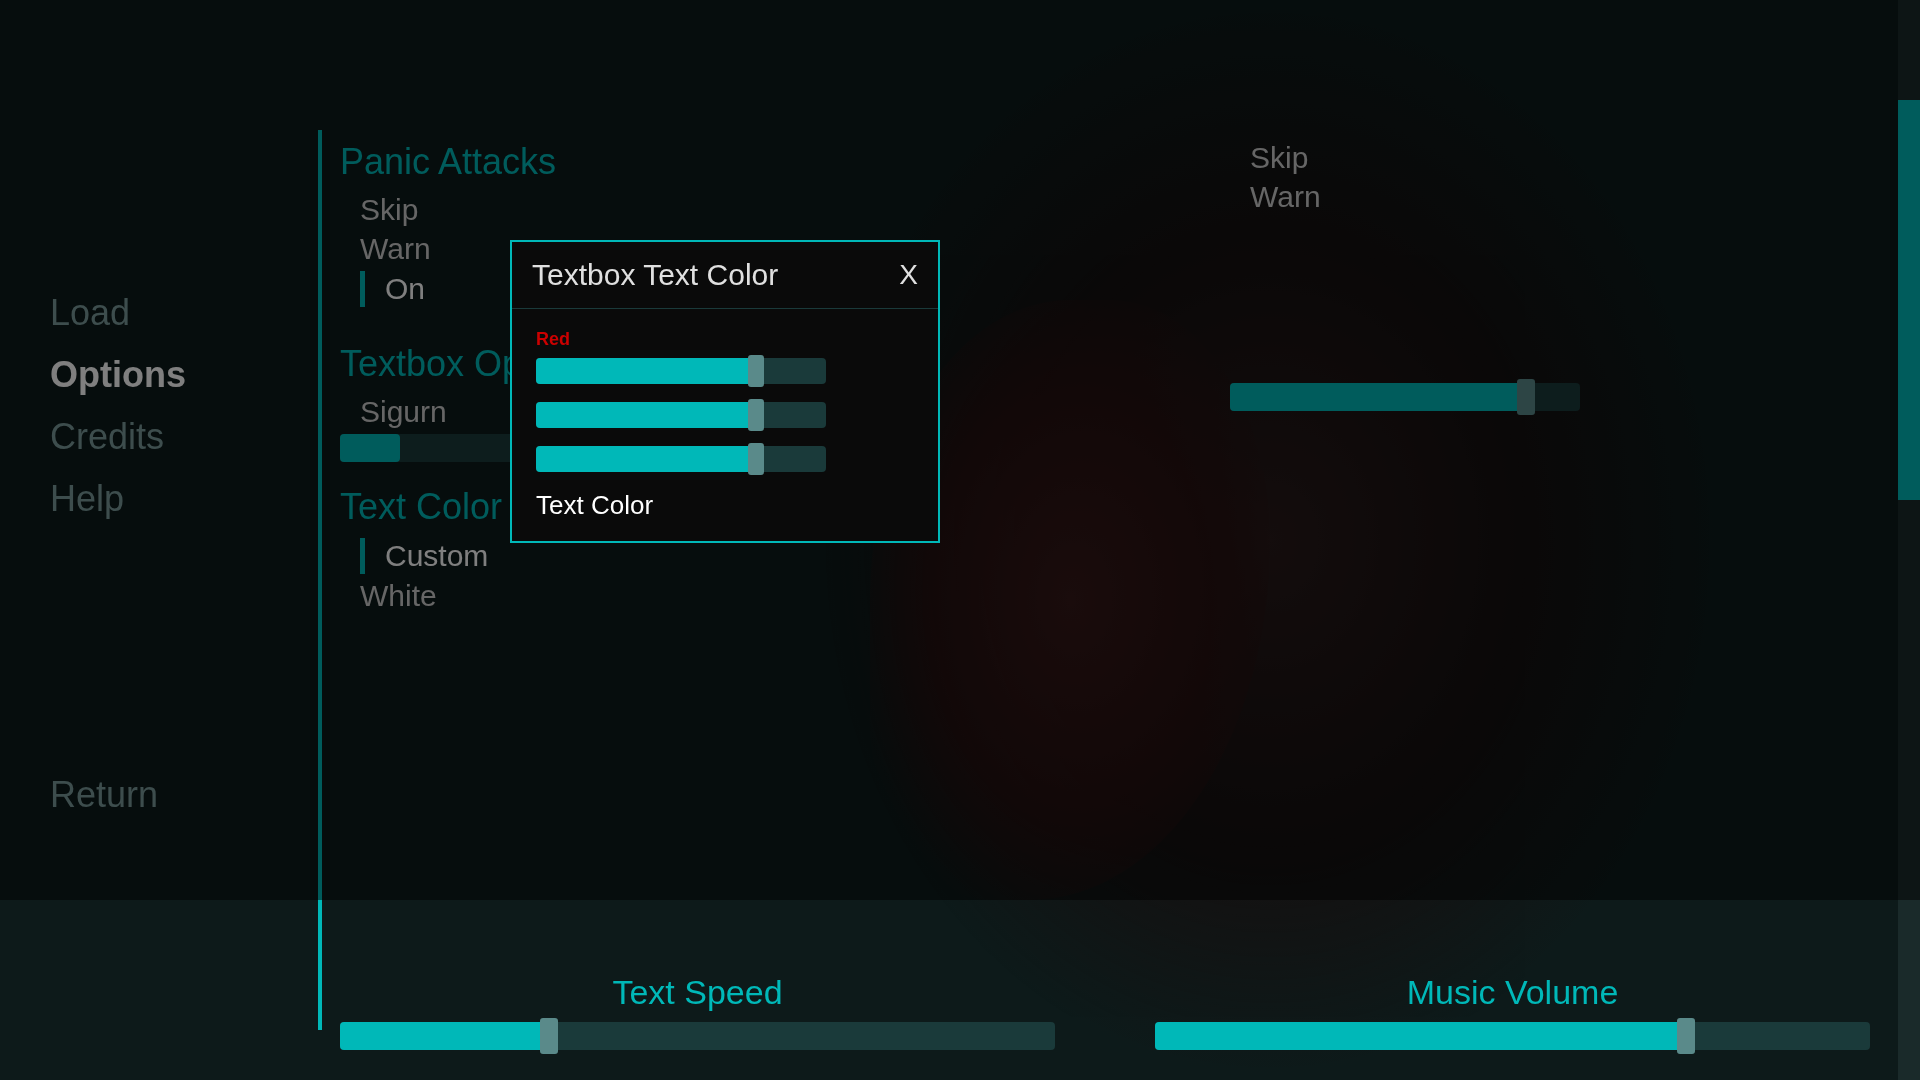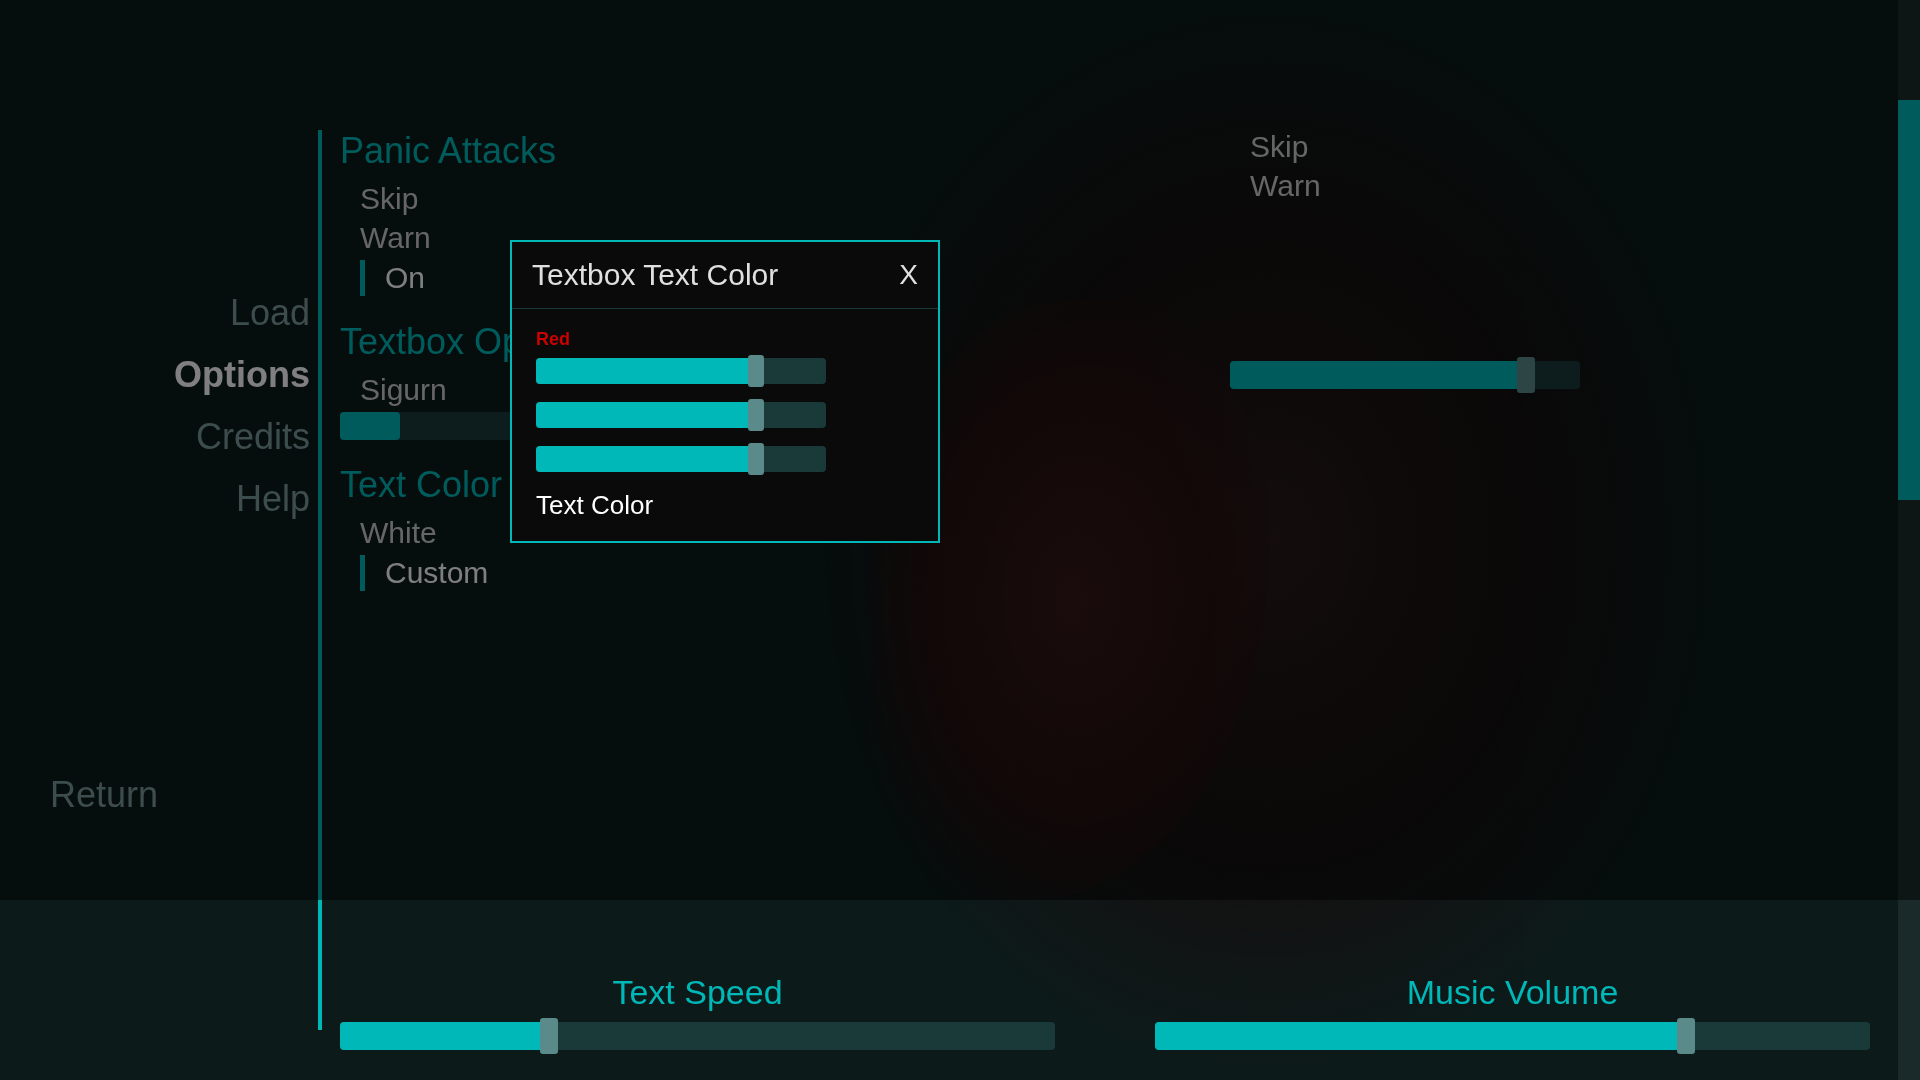--- a/index.html
+++ b/index.html
@@ -57,21 +57,20 @@
       top: 0;
       width: 310px;
       height: 876px;
       background-color: #0d1a1a;
       z-index: 1;
       display: flex;
       flex-direction: column;
       justify-content: center;
       padding-left: 50px;
       padding-bottom: 44px;
-      align-items: flex-end;
     }
 
     .sidebar-item {
       font-size: 36px;
       color: #7a9a9a;
       margin-bottom: 20px;
       cursor: pointer;
     }
 
     .sidebar-item.active {
@@ -152,20 +151,21 @@
     }
 
     
     .two-col {
       display: flex;
       gap: 250px;
     }
 
     .col {
       flex: 1;
+      margin-top: 11px;
     }
 
     .slider-track {
       width: 600px;
       height: 28px;
       background: #1a3a3a;
       border-radius: 4px;
       position: relative;
       overflow: visible;
     }
@@ -405,24 +405,24 @@
           <div class="slider-fill big-slider-fill"></div>
           <div class="slider-thumb" style="left:82%;"></div>
         </div>
       </div>
     </div>
   </div>
 
 
   <div style="margin-bottom:30px;">
     <div class="section-title">Text Color</div>
-    <div class="section-option">White</div>
     <div class="section-option with-indicator selected">
       <span class="indicator-bar"></span>Custom
     </div>
+    <div class="section-option">White</div>
   </div>
 
 </div>
 
 <div class="bottom-sliders">
   <div class="bottom-slider-group">
     <div class="bottom-slider-title">Text Speed</div>
     <div class="bottom-slider-track">
       <div class="bottom-slider-fill" style="width:30%;"></div>
       <div class="bottom-slider-thumb" style="left:28%;"></div>

